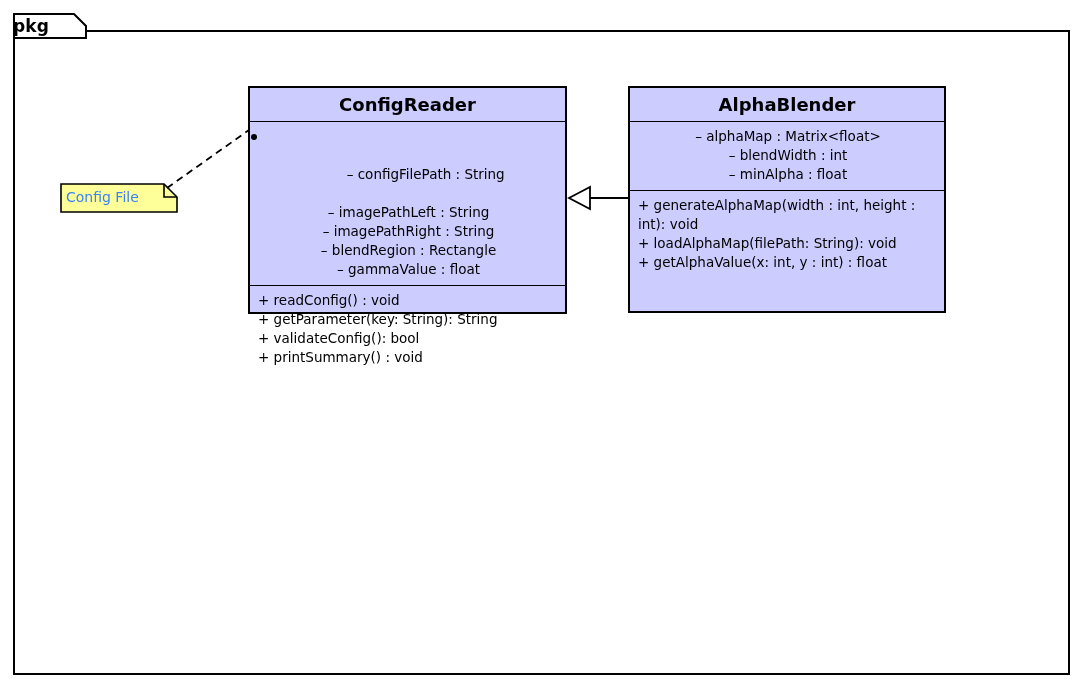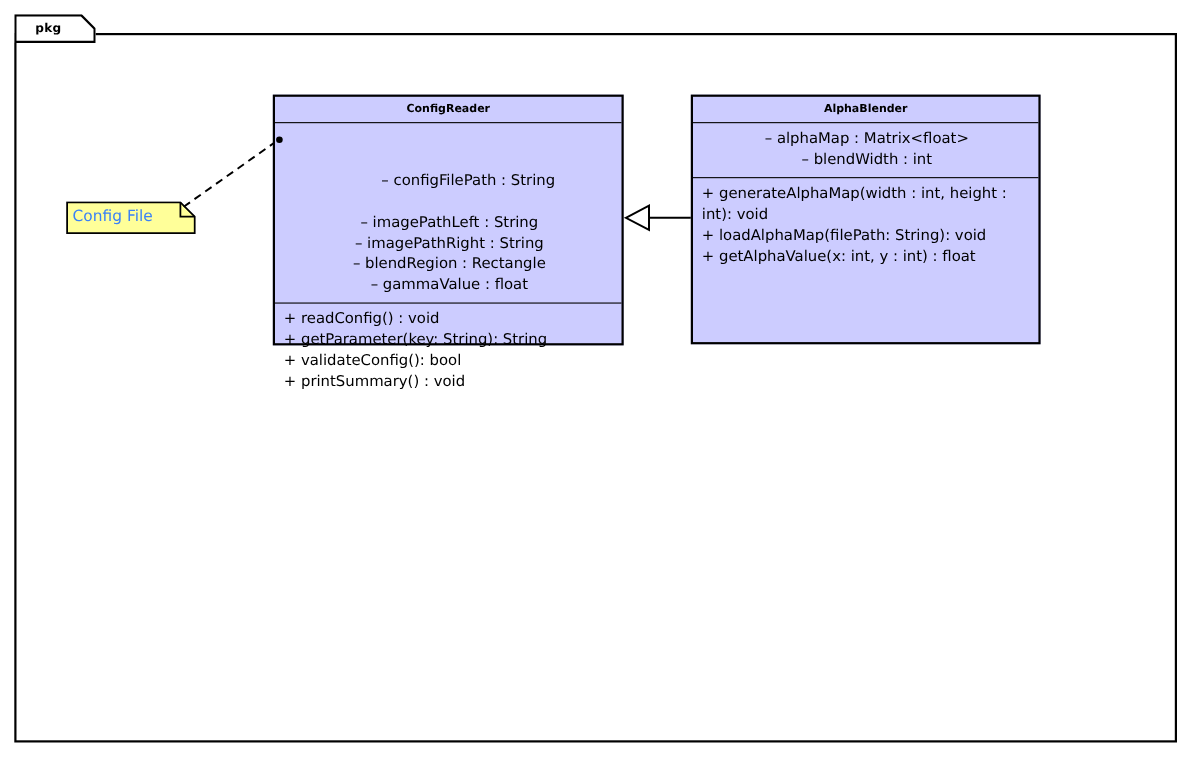--- a/index.html
+++ b/index.html
@@ -42,38 +42,37 @@
     background: #ffffff;
     box-sizing: border-box;
   }
   .pkg-tab svg { display: block; }
   .pkg-tab-label {
     position: absolute;
     left: 0; top: 0;
     width: 62px;
     height: 26px;
     line-height: 26px;
-    text-align: center;
-    font-size: 11px;
+    font-size: 17px;
     font-weight: bold;
     color: #000000;
     letter-spacing: 0.2px;
   }
 
   
   .uml-class {
     position: absolute;
     background: #ccccff;
     border: 2px solid #000000;
     box-sizing: border-box;
   }
   .uml-class .class-name {
     text-align: center;
     font-weight: bold;
-    font-size: 10px;
+    font-size: 18px;
     color: #000000;
     padding: 6px 4px 6px 4px;
     border-bottom: 1px solid #000000;
     box-sizing: border-box;
   }
   .uml-compartment {
     padding: 5px 6px 6px 8px;
     box-sizing: border-box;
   }
   .uml-compartment.with-divider {
@@ -173,20 +172,21 @@
       <div class="uml-row">+ validateConfig(): bool</div>
       <div class="uml-row">+ printSummary() : void</div>
     </div>
   </div>
 
   <div class="uml-class" id="cls-alpha">
     <div class="class-name">AlphaBlender</div>
     <div class="uml-compartment with-divider">
       <div class="uml-row">– alphaMap : Matrix&lt;float&gt;</div>
       <div class="uml-row">– blendWidth : int</div>
+      <div class="uml-row">– minAlpha : float</div>
     </div>
     <div class="uml-compartment">
       <div class="uml-row">+ generateAlphaMap(width : int, height : int): void</div>
       <div class="uml-row">+ loadAlphaMap(filePath: String): void</div>
       <div class="uml-row">+ getAlphaValue(x: int, y : int) : float</div>
     </div>
   </div>
 
   <div class="uml-note">
     <svg width="119" height="31" viewBox="0 0 119 31">

